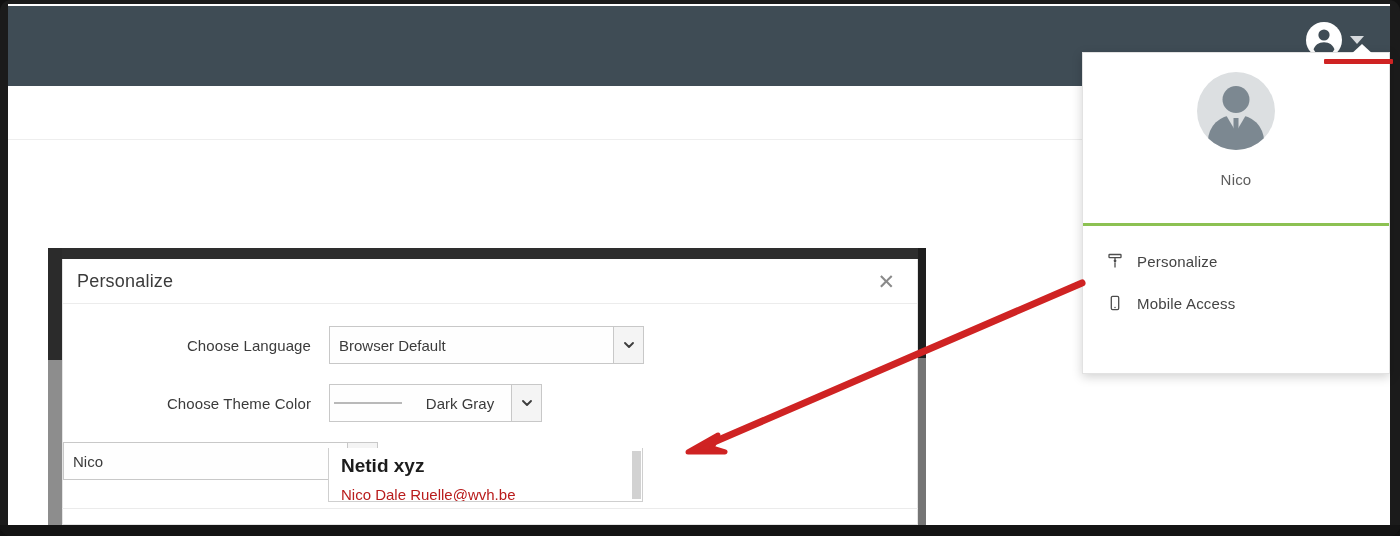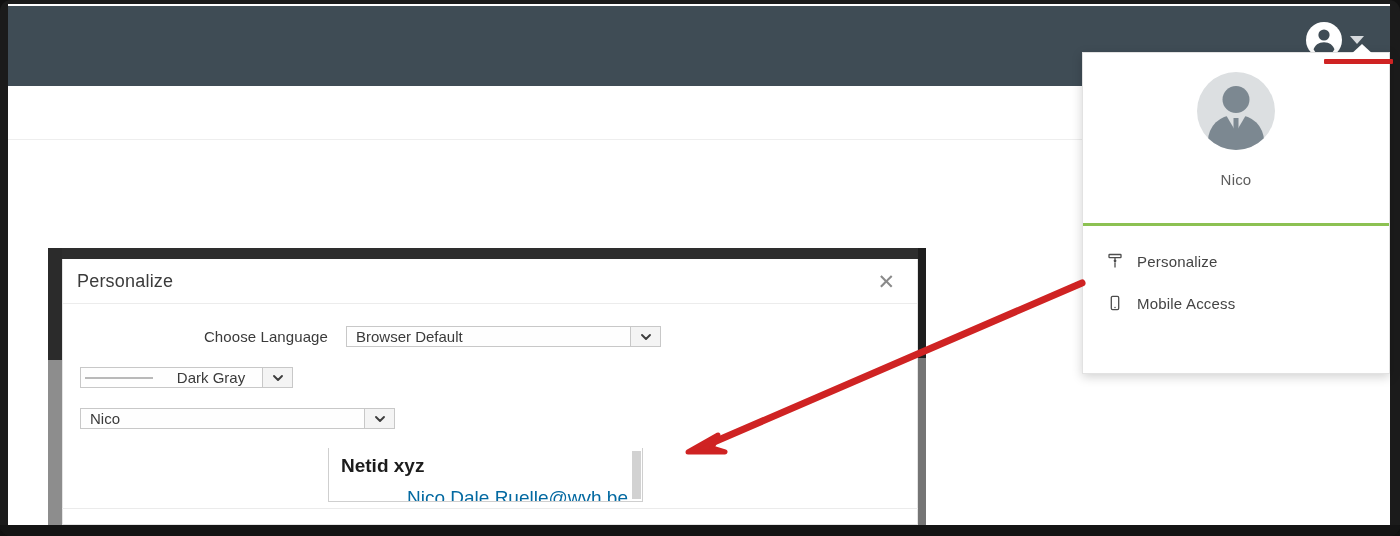--- a/index.html
+++ b/index.html
@@ -235,33 +235,32 @@
   #dialog-body {
     padding: 22px 0 0 0;
     position: relative;
     height: 249px;
   }
   .form-row {
     display: flex;
     align-items: center;
     margin-bottom: 20px;
     position: relative;
-    margin-left: 17px;
   }
   .form-label {
     width: 266px;
     text-align: right;
     padding-right: 18px;
     font-size: 15px;
     color: #3b3b3b;
     letter-spacing: .1px;
   }
   .select-box {
     position: relative;
-    height: 21px;
+    height: 38px;
     background: #ffffff;
     border: 1px solid #c8c8c8;
     display: flex;
     align-items: stretch;
     cursor: pointer;
   }
   .select-box .sel-text {
     flex: 1;
     display: flex;
     align-items: center;
@@ -325,25 +324,24 @@
   }
   .dd-option {
     padding: 6px 14px 2px 12px;
     font-size: 19px;
     color: #1c1c1c;
     font-weight: bold;
     cursor: pointer;
     line-height: 1.25;
   }
   .dd-option.sub {
-    font-size: 19px;
+    font-size: 15px;
     font-weight: normal;
-    color: #0369a1;
+    color: #b91c1c;
     padding-top: 6px;
-    text-align: right;
   }
 
   
   #dialog-footer-rule {
     position: absolute;
     left: 62px; top: 508px;
     width: 856px; height: 1px;
     background: #ebebeb;
     z-index: 30;
   }
@@ -448,20 +446,21 @@
           <span class="sel-text">Browser Default</span>
           <span class="sel-arrow">
             <svg width="14" height="14" viewBox="0 0 14 14">
               <path d="M3 5l4 4 4-4" fill="none" stroke="#3d3d3d" stroke-width="1.9" stroke-linecap="round" stroke-linejoin="round"></path>
             </svg>
           </span>
         </div>
       </div>
 
       <div class="form-row">
+        <div class="form-label">Choose Theme Color</div>
         <div class="select-box" id="select-theme">
           <span id="theme-inner">
             <span class="swatch"></span>
             <span id="theme-label">Dark Gray</span>
           </span>
           <span class="sel-arrow">
             <svg width="14" height="14" viewBox="0 0 14 14">
               <path d="M3 5l4 4 4-4" fill="none" stroke="#3d3d3d" stroke-width="1.9" stroke-linecap="round" stroke-linejoin="round"></path>
             </svg>
           </span>

